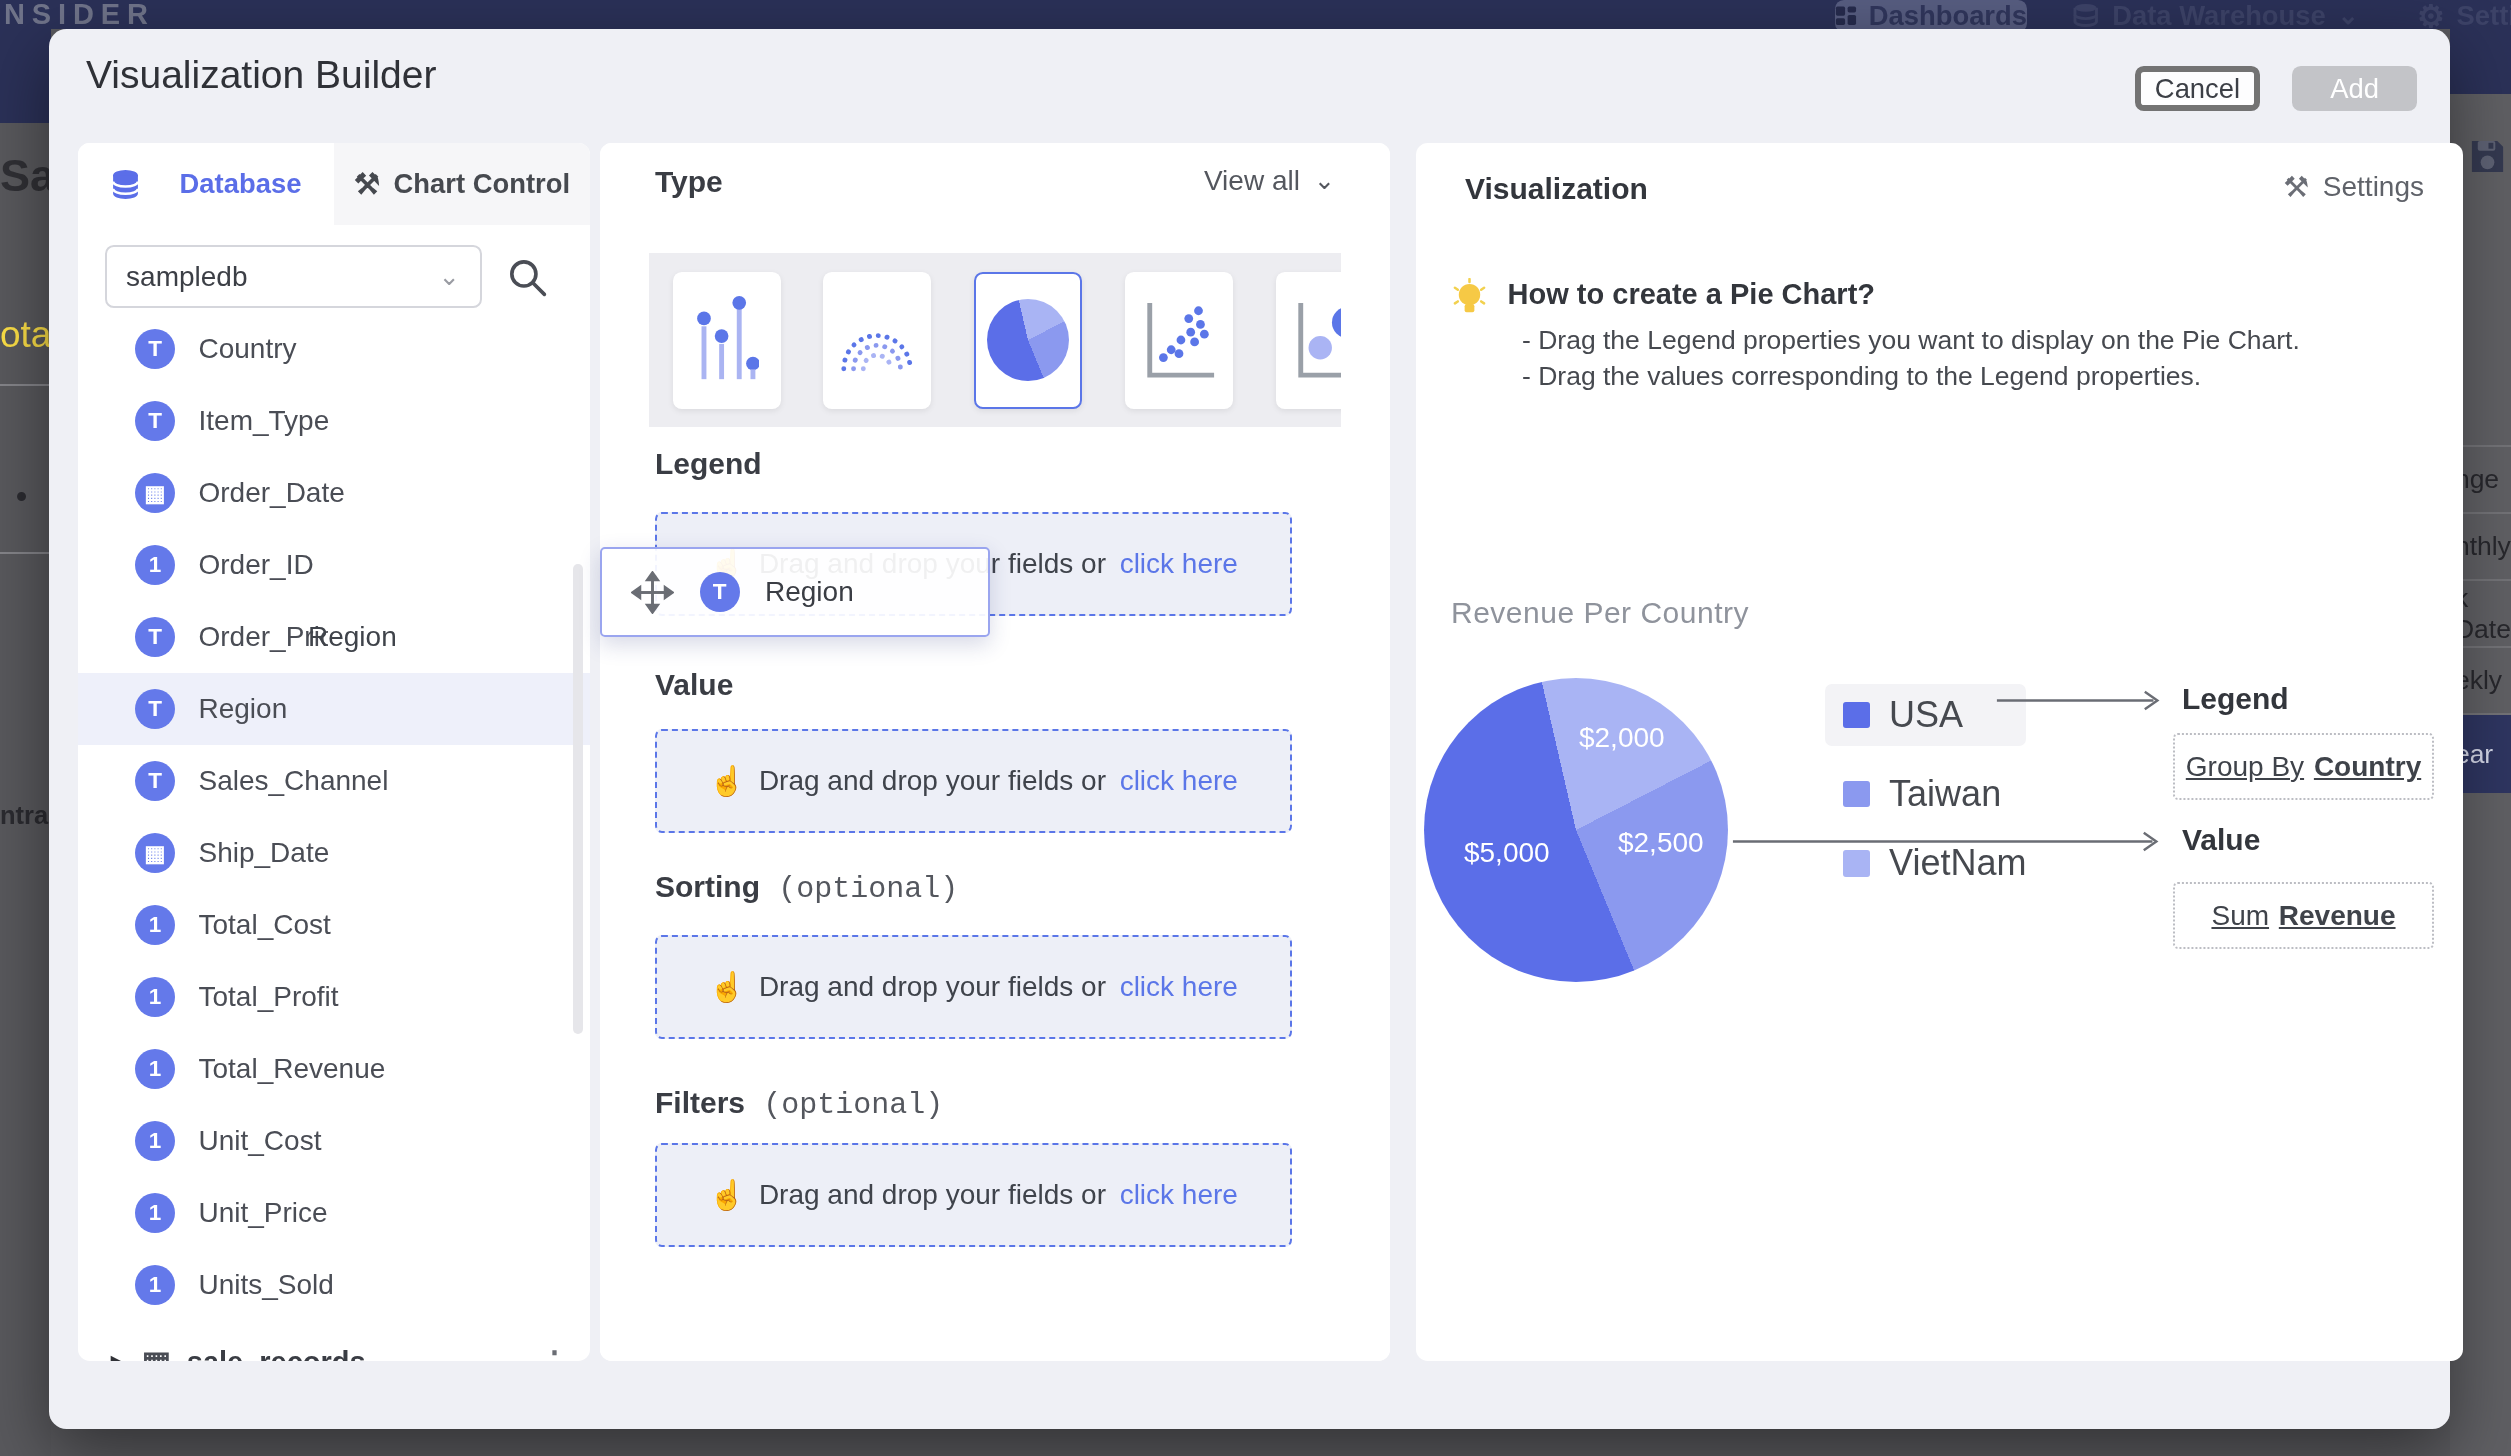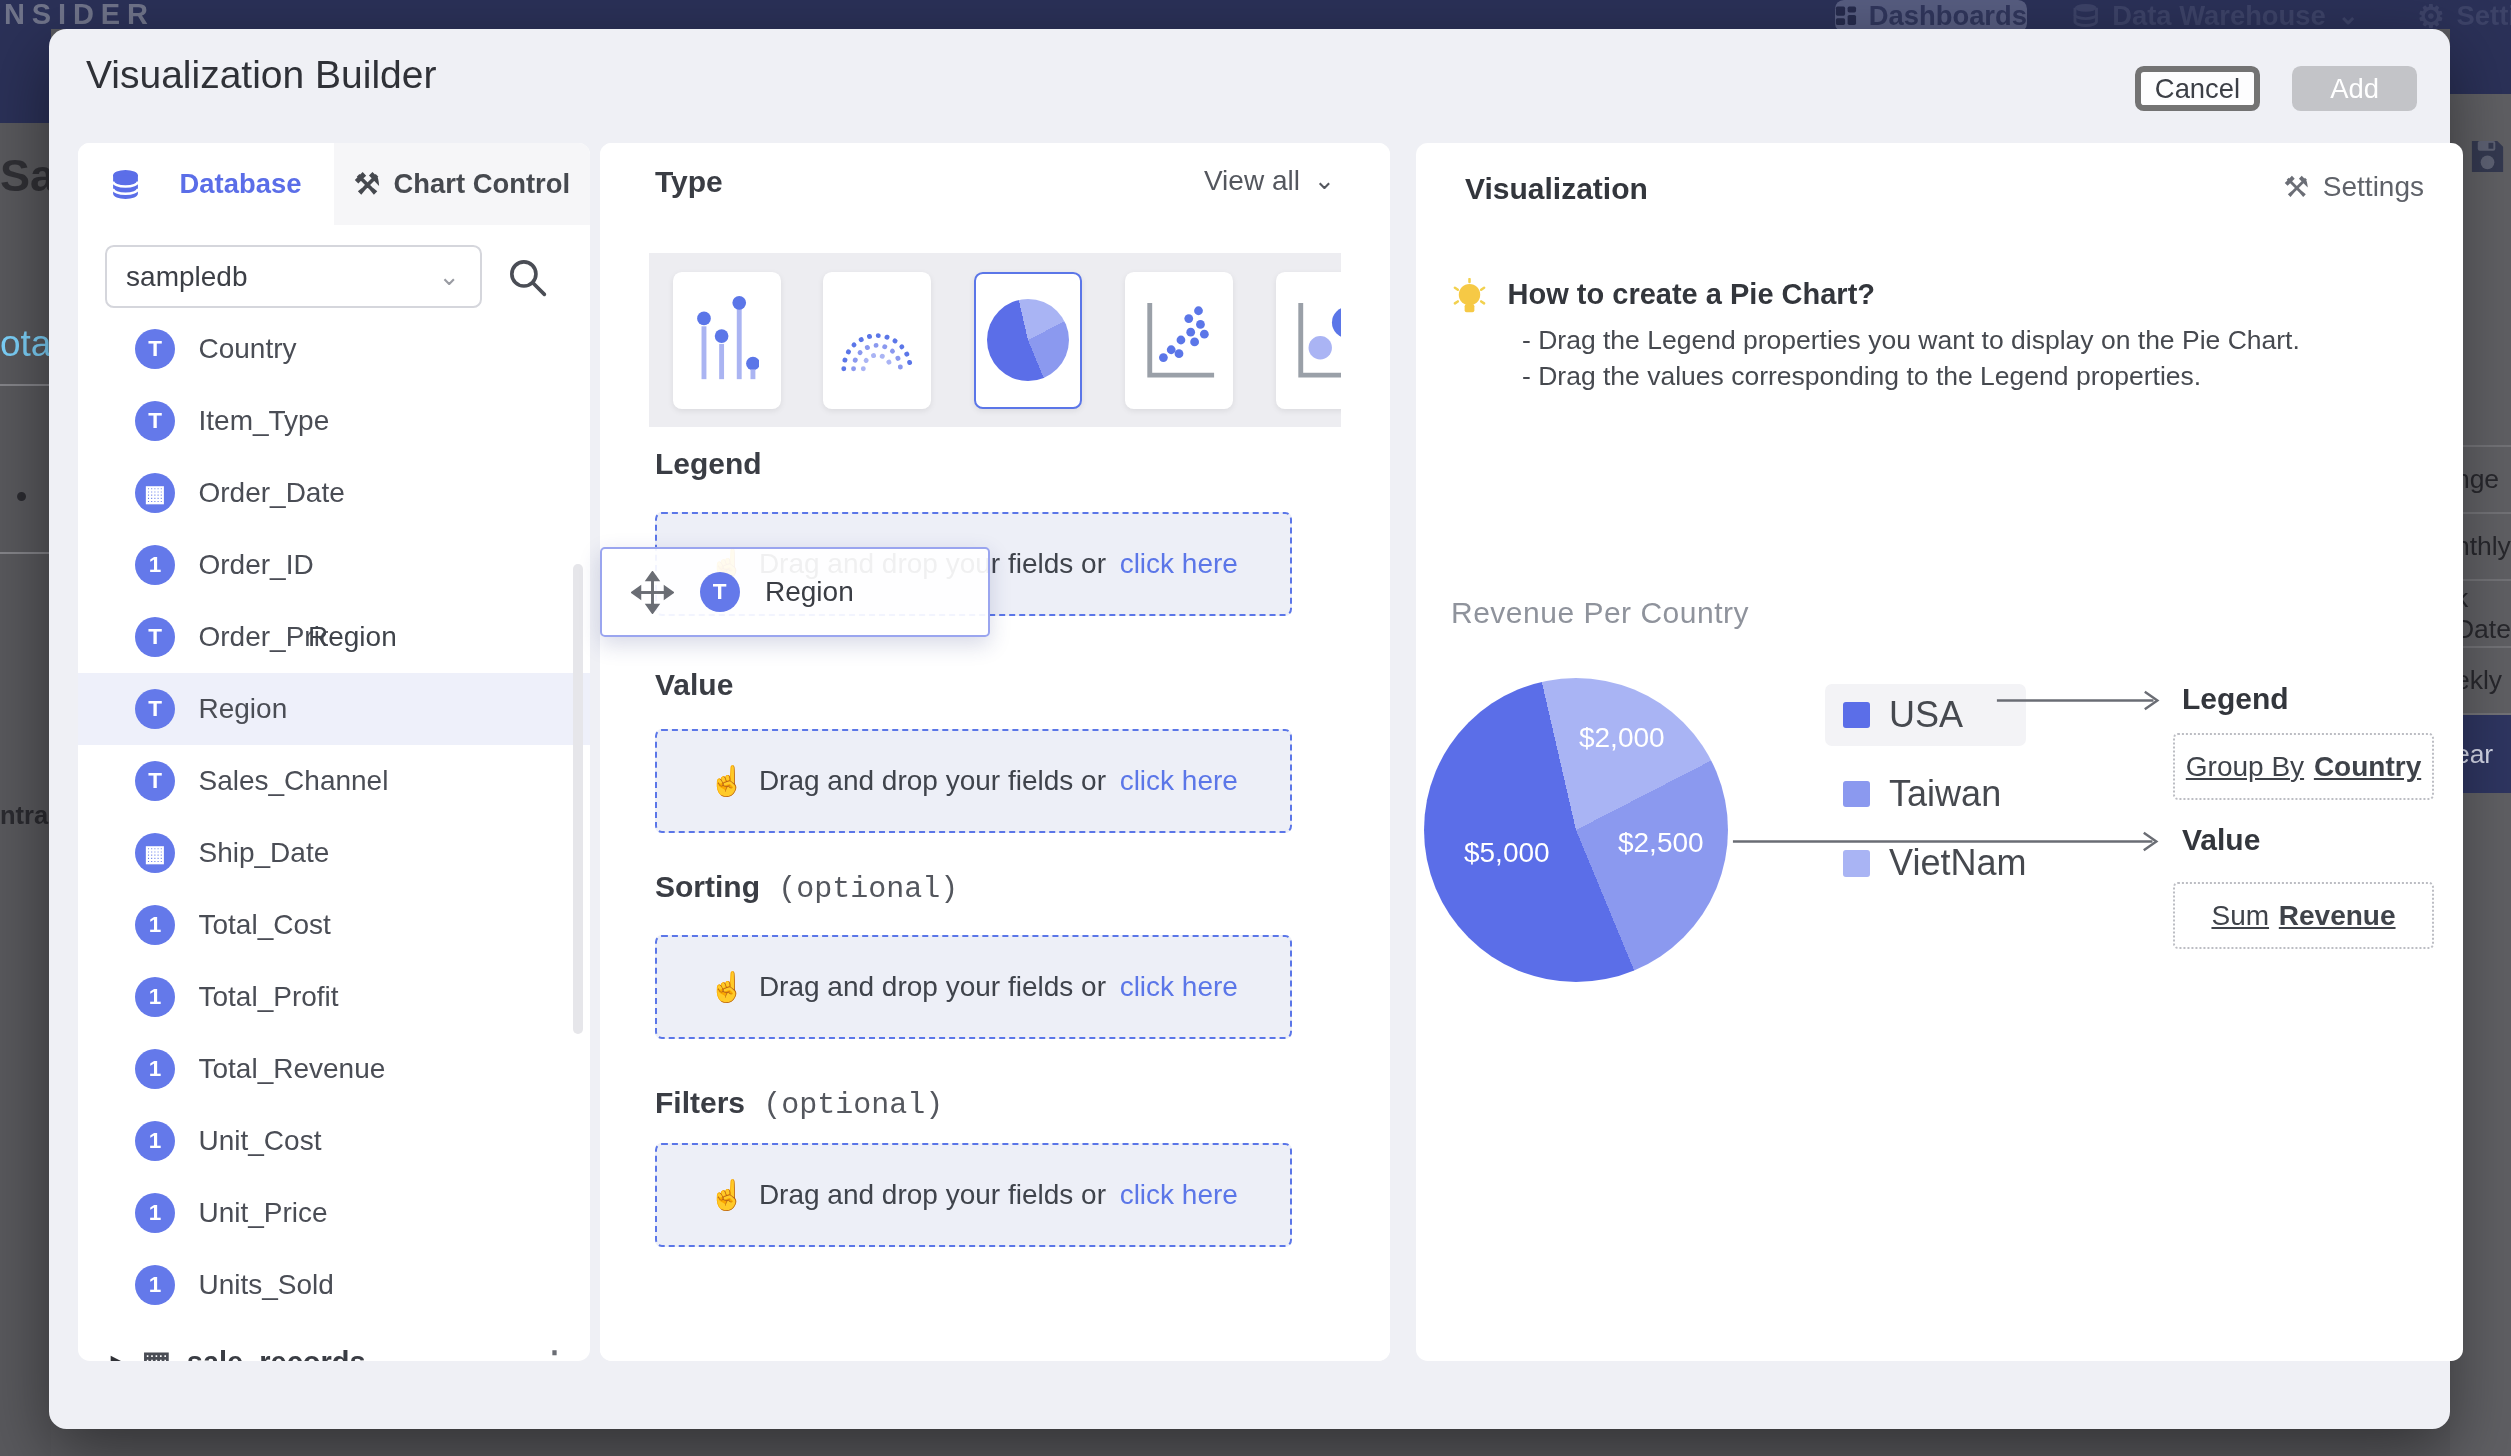--- a/index.html
+++ b/index.html
@@ -14,21 +14,21 @@
         font-size:29px;font-weight:bold;letter-spacing:6.9px;z-index:2;white-space:nowrap;}
   .nav-btn{position:absolute;top:0;height:32px;display:flex;align-items:center;gap:11.8px;
            color:#30365c;font-size:27.4px;font-weight:bold;z-index:2;white-space:nowrap;}
   .nav-dash{left:1835px;width:192px;background:#575d81;border-radius:8.8px;justify-content:center;}
   .nav-dw{left:2073px;color:#3d4368;}
   .nav-set{left:2417px;color:#3d4368;}
   .chev{font-size:25.5px;line-height:19.6px;}
   .left-sliver{position:absolute;left:0;top:123px;width:51px;height:1334px;background:#59595d;z-index:1;
                color:#2b2b30;overflow:hidden;}
   .ls-big{position:absolute;left:0;top:27.4px;font-size:45px;font-weight:bold;color:#303035;}
-  .ls-mid{position:absolute;left:0;top:200px;font-size:37px;color:#7dd3fc;text-align:right;}
+  .ls-mid{position:absolute;left:0;top:191px;font-size:37px;color:#fde047;text-align:right;}
   .ls-dot{position:absolute;left:15.7px;top:355px;font-size:33px;color:#2b2b30;}
   .ls-small{position:absolute;left:0;top:678px;font-size:25.5px;font-weight:bold;color:#2b2b30;}
   .ls-line{position:absolute;left:0;width:51px;height:2px;background:#85858a;}
   .right-sliver{position:absolute;left:2450px;top:94px;width:61px;height:1362px;background:#5f5f63;z-index:1;overflow:hidden;}
   .rs-menu{position:absolute;left:0;top:351px;width:61px;}
   .rs-item{height:67px;display:flex;align-items:center;font-size:26.5px;color:#27272c;
            border-top:2px solid #727276;padding-left:4.9px;box-sizing:border-box;}
   .rs-item.sel{background:#2e3560;color:#d3d6e6;height:80px;}
 
   

